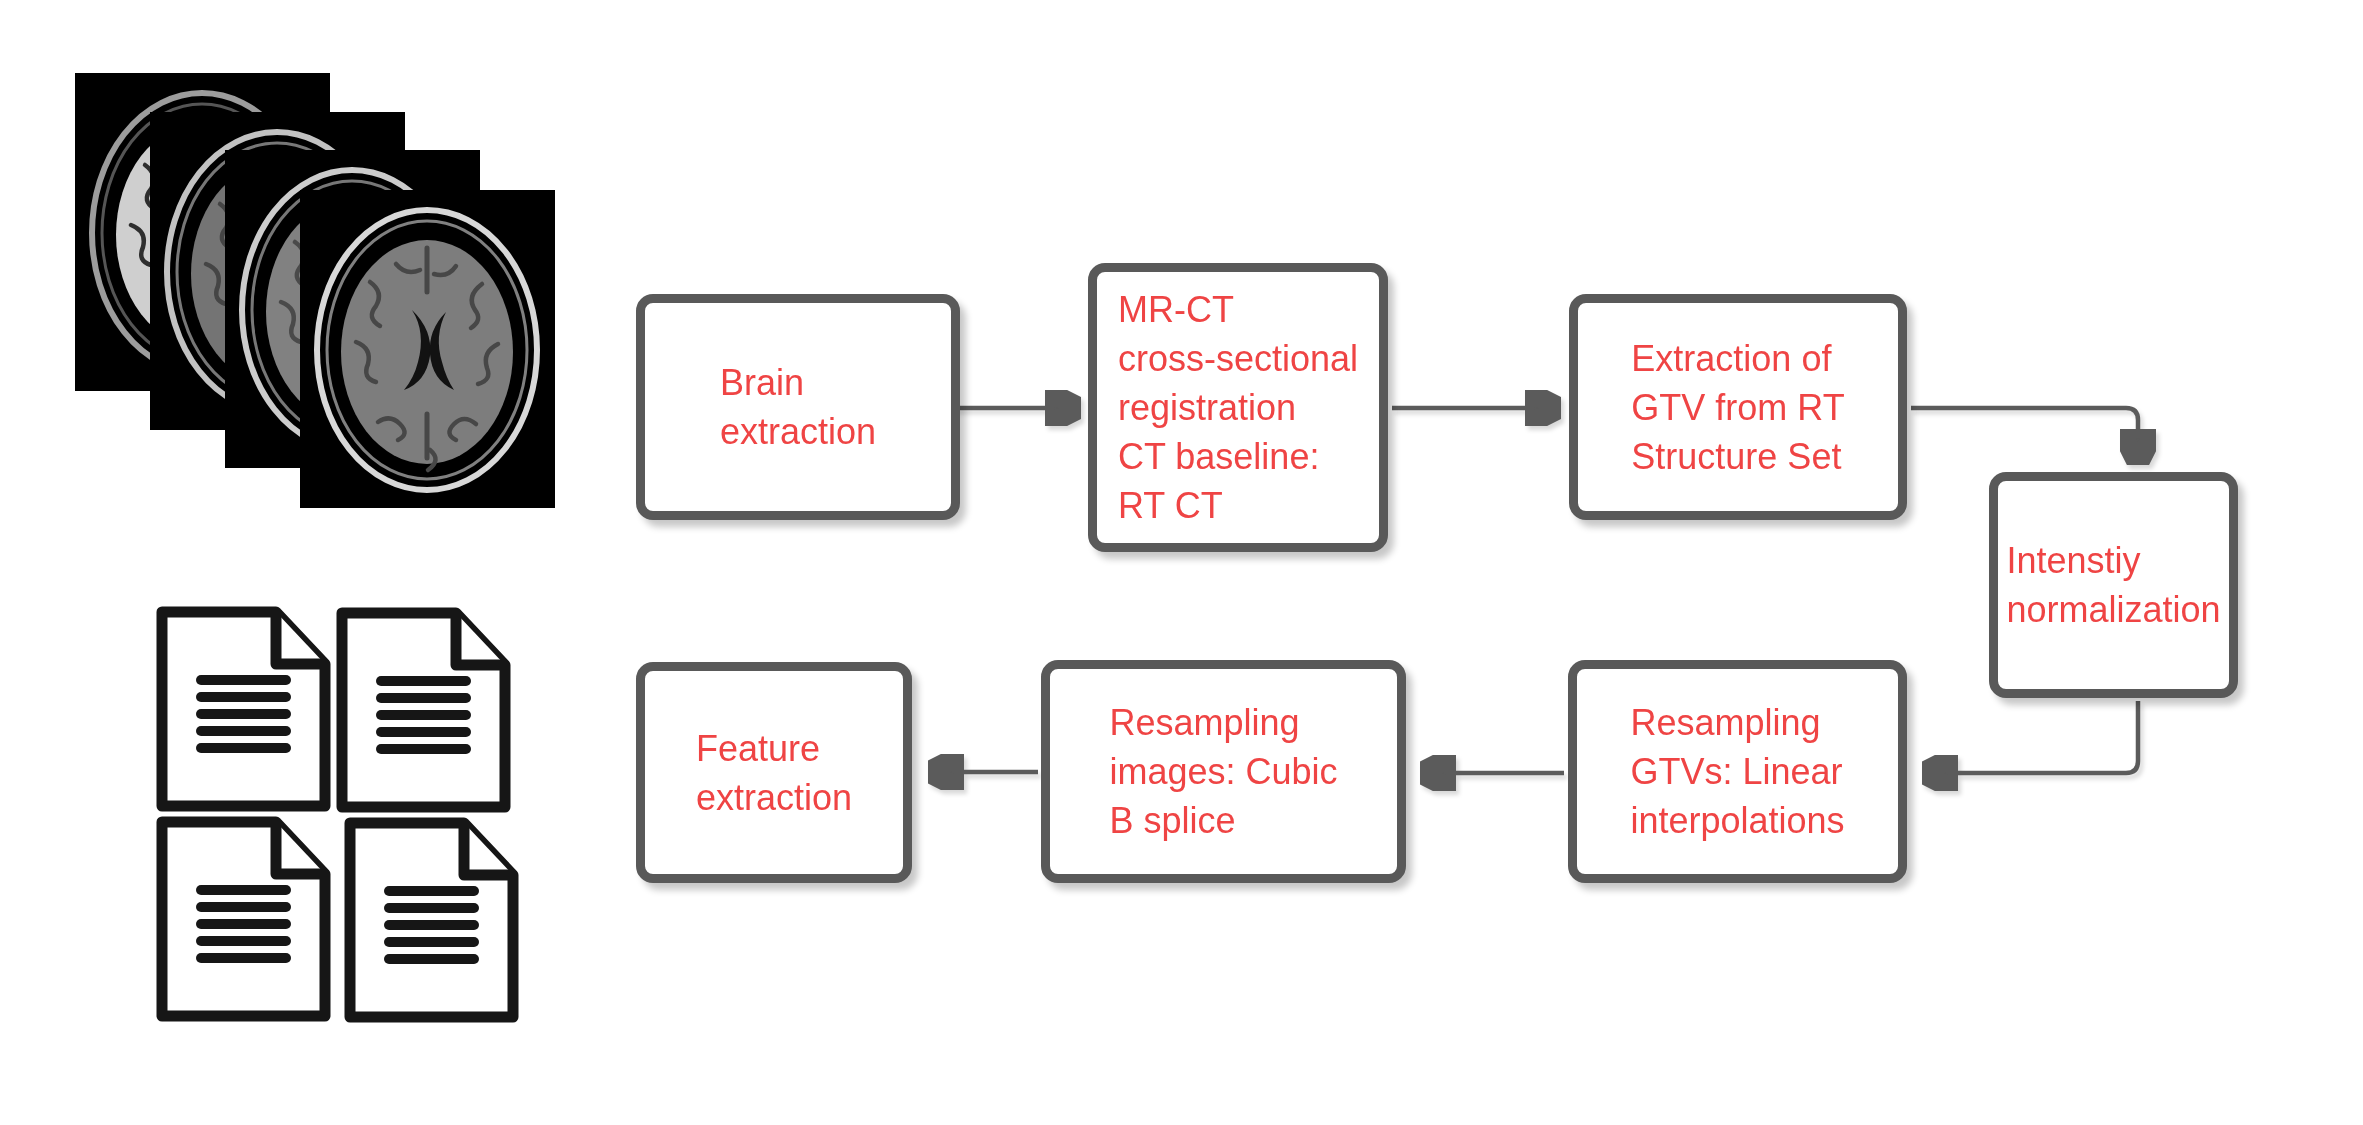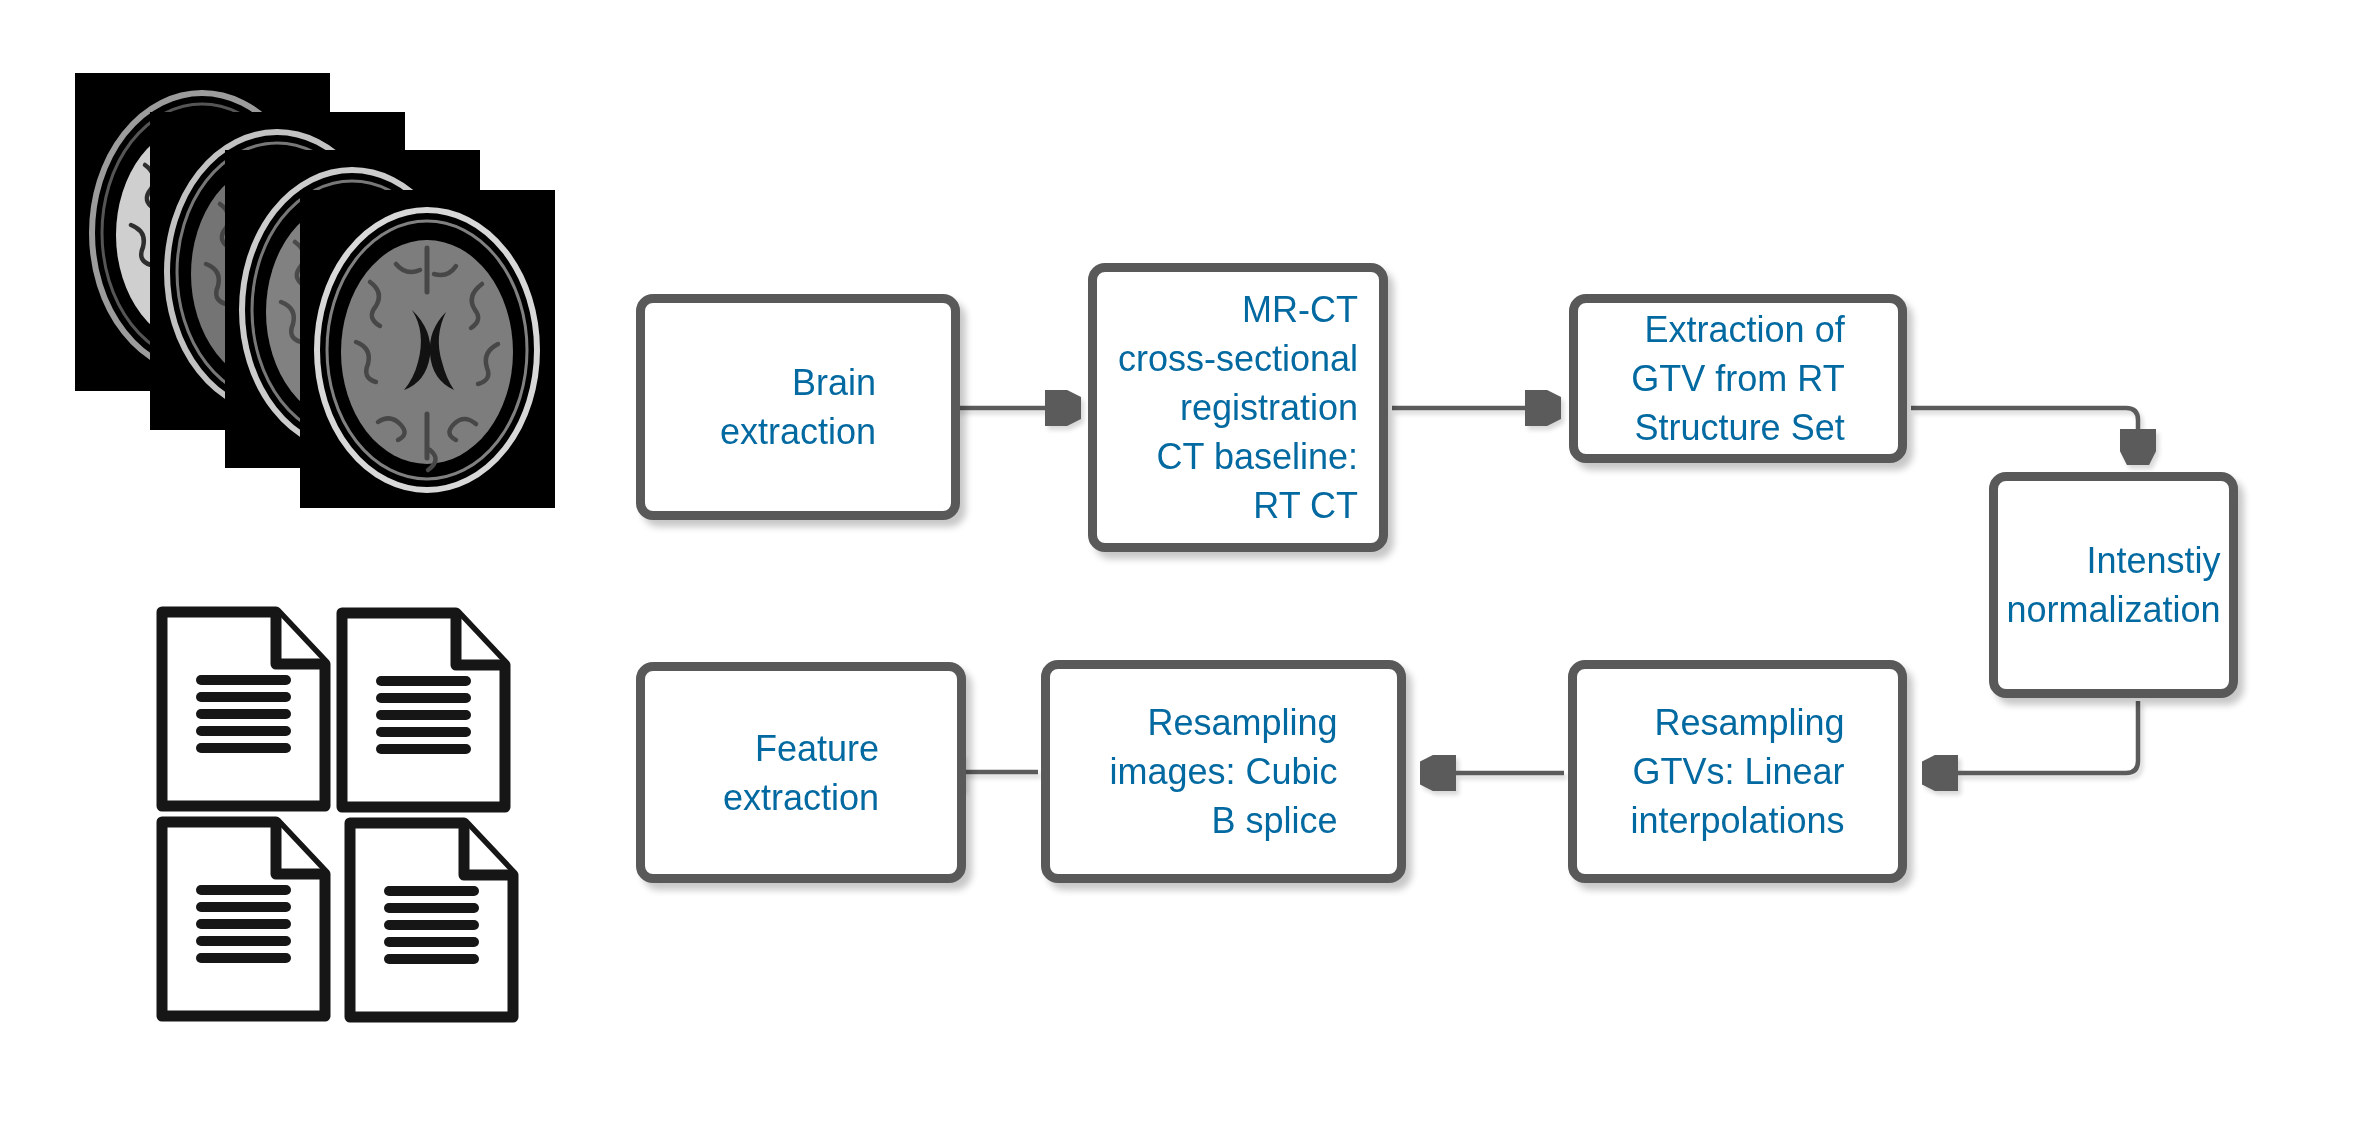--- a/index.html
+++ b/index.html
@@ -5,29 +5,29 @@
   html,body{margin:0;padding:0;background:#ffffff;}
   .canvas{
     position:relative;width:2363px;height:1125px;background:#ffffff;overflow:hidden;
     font-family:"Liberation Sans", sans-serif;
   }
   
   .node{
     position:absolute;box-sizing:border-box;
     background:#ffffff;border:9px solid #595959;border-radius:17px;
     box-shadow:6px 7px 7px rgba(0,0,0,0.22);
-    display:flex;align-items:center;justify-content:center;text-align:right;
-    color:#0369a1;font-size:36px;line-height:49px;
+    display:flex;align-items:center;justify-content:center;text-align:left;
+    color:#ef4444;font-size:36px;line-height:49px;
   }
   .node .lbl{white-space:pre-line;}
   #b1{left:636px;top:294px;width:324px;height:226px;}
   #b2{left:1088px;top:263px;width:300px;height:289px;}
-  #b3{left:1569px;top:294px;width:338px;height:169px;}
+  #b3{left:1569px;top:294px;width:338px;height:226px;}
   #b4{left:1989px;top:472px;width:249px;height:226px;}
-  #b5{left:636px;top:662px;width:330px;height:221px;}
+  #b5{left:636px;top:662px;width:276px;height:221px;}
   #b6{left:1041px;top:660px;width:365px;height:223px;}
   #b7{left:1568px;top:660px;width:339px;height:223px;}
   
   .arrows{position:absolute;left:0;top:0;width:2363px;height:1125px;
     filter:drop-shadow(3px 4px 2px rgba(0,0,0,0.15));}
   .arrows path{stroke:#5b5b5b;stroke-width:4.5;fill:none;}
   
   .slice{position:absolute;width:255px;height:318px;background:#000;}
   #s1{left:75px;top:73px;}
   #s2{left:150px;top:112px;}

